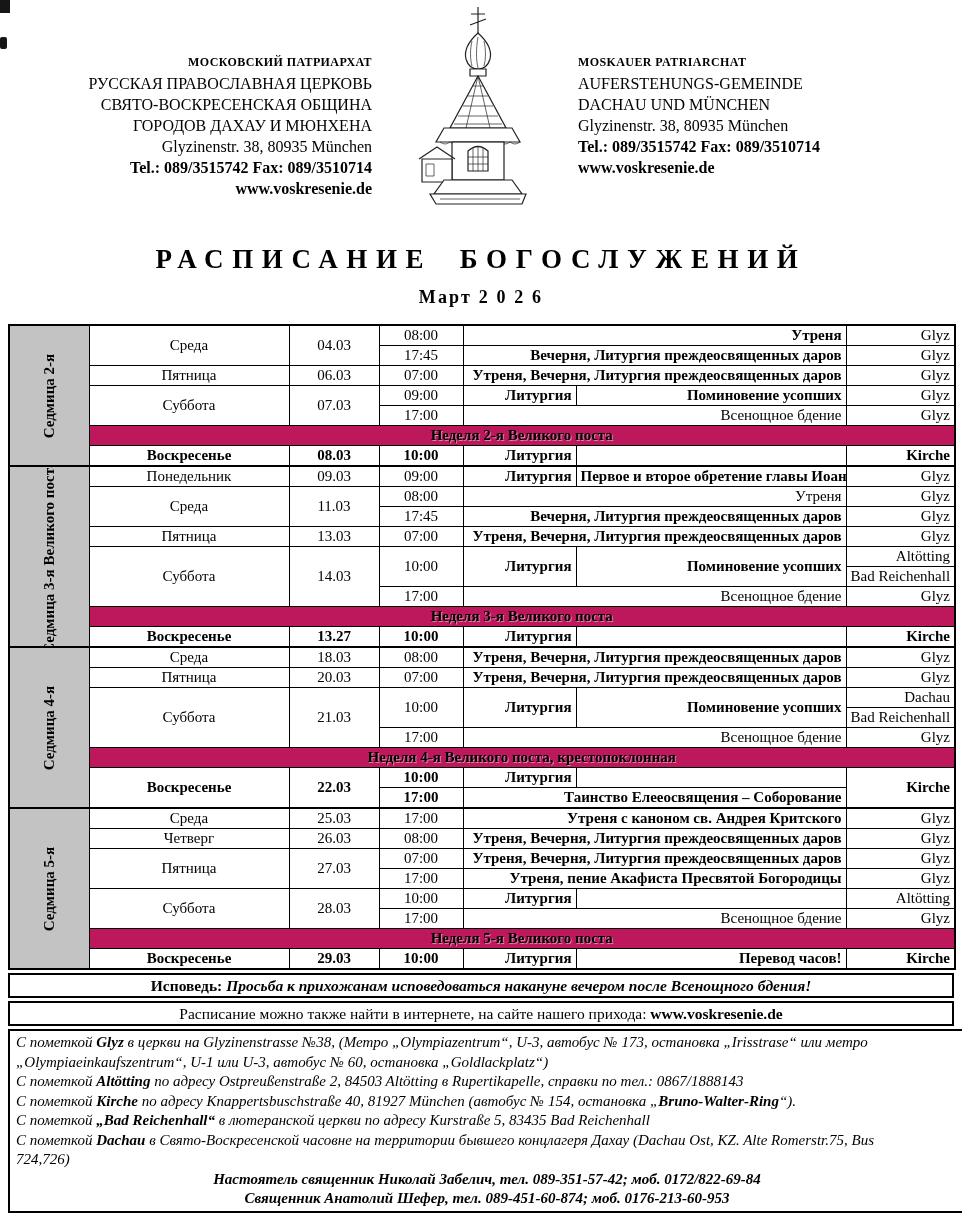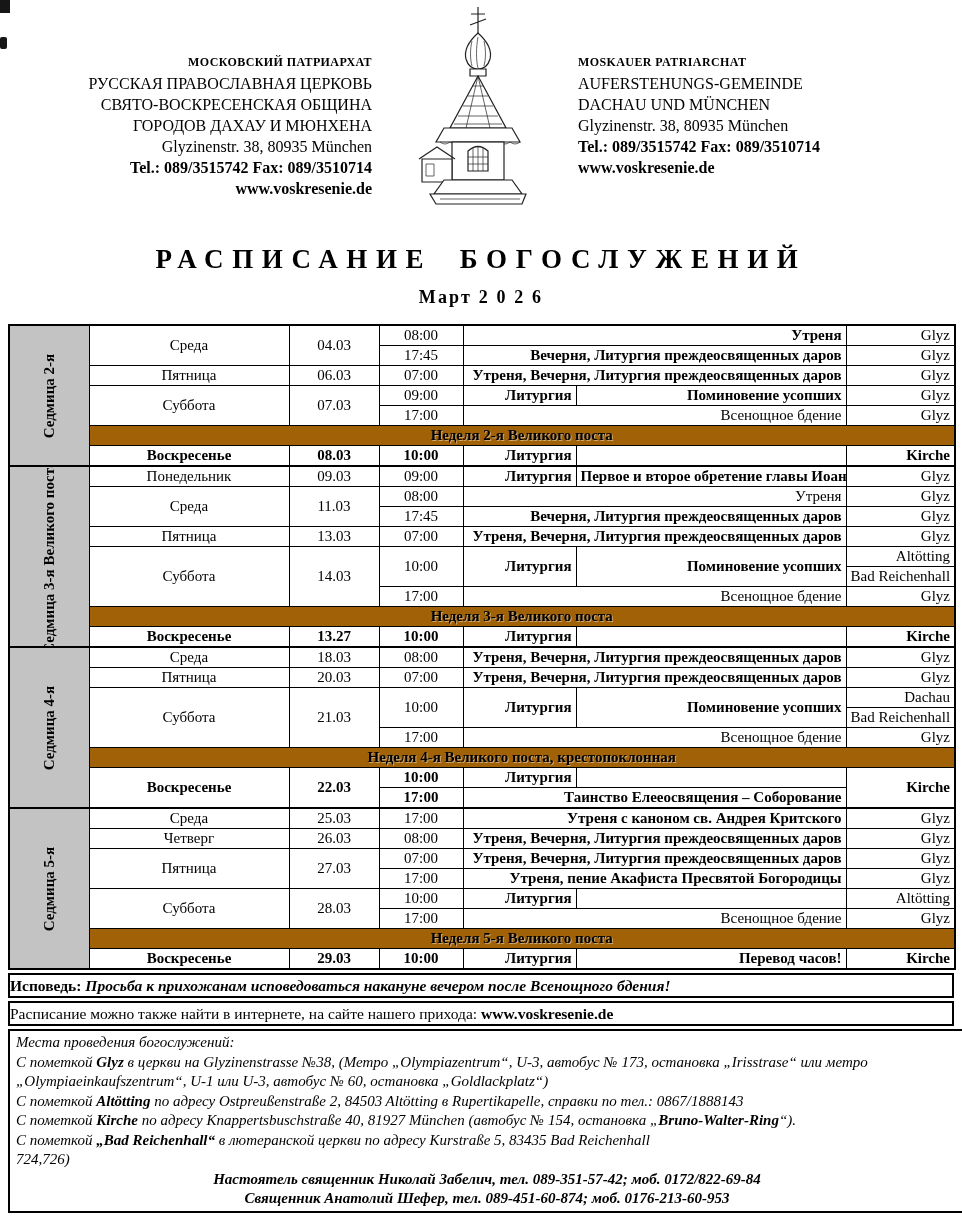--- a/index.html
+++ b/index.html
@@ -26,28 +26,28 @@
               border:2px solid #000;}
   table.sched tbody{border-top:2px solid #000;border-bottom:2px solid #000;}
   table.sched td{border:1px solid #000;height:19px;line-height:19px;font-size:15px;
                  padding:0 4px;overflow:hidden;white-space:nowrap;}
   td.week{background:#c3c3c3;position:relative;border-right:1px solid #000;padding:0;}
   td.week .vtext{position:absolute;left:50%;top:50%;transform:translate(-50%,-50%) rotate(-90deg);
                  font-weight:bold;font-size:15px;white-space:nowrap;text-align:center;line-height:16px;}
   td.day,td.date,td.time{text-align:center;}
   td.svc,td.svc1,td.svc2{text-align:right;}
   td.loc{text-align:right;}
-  td.bar{background:#a16207;text-align:center;font-weight:bold;height:17px;line-height:17px;
+  td.bar{background:#be185d;text-align:center;font-weight:bold;height:17px;line-height:17px;
          font-size:14.5px;text-shadow:1px 1px 0 rgba(255,255,255,.45);}
   td.b{font-weight:bold;}
 
   
   .fbox{width:942px;margin:3px 0 0 8px;border:2px solid #000;font-size:15.5px;}
   .fbox .line{line-height:21px;}
-  .fbox.center .line{}
+  .fbox.center .line{text-align:center;}
   .fbox.notes{padding:2px 6px;font-size:15px;}
   .fbox.notes .line{line-height:19.5px;white-space:nowrap;overflow:hidden;}
   .fbox.notes .line.ctr{text-align:center;}
   span.b{font-weight:bold;}
   span.i{font-style:italic;}
 </style>
 </head>
 <body>
 
 <div class="scan-mark1"></div>
@@ -334,25 +334,25 @@
 
 <div class="fbox center">
     <div class="line"><span class="b">Исповедь:  </span><span class="b i">Просьба к прихожанам исповедоваться накануне вечером после Всенощного бдения!</span></div>
   </div>
 <div class="fbox center">
     <div class="line"><span>Расписание можно также найти в интернете, на сайте нашего прихода: </span><span class="b">www.voskresenie.de</span></div>
   </div>
 
 <div class="fbox notes">
   <div>
-      <div class="line"><span class="i">Места проведения богослужений:</span></div>
       <div class="line"><span class="i">С пометкой </span><span class="b i">Glyz</span><span class="i"> в церкви на Glyzinenstrasse №38, (Метро „Olympiazentrum“, U-3, автобус № 173, остановка „Irisstrase“ или метро</span></div>
       <div class="line"><span class="i">„Olympiaeinkaufszentrum“, U-1 или U-3, автобус № 60, остановка „Goldlackplatz“)</span></div>
       <div class="line"><span class="i">С пометкой </span><span class="b i">Altötting</span><span class="i"> по адресу Ostpreußenstraße 2, 84503 Altötting в Rupertikapelle, справки по тел.: 0867/1888143</span></div>
       <div class="line"><span class="i">С пометкой </span><span class="b i">Kirche</span><span class="i"> по адресу Knappertsbuschstraße 40, 81927 München (автобус № 154, остановка „</span><span class="b i">Bruno-Walter-Ring</span><span class="i">“).</span></div>
       <div class="line"><span class="i">С пометкой </span><span class="b i">„Bad Reichenhall“</span><span class="i"> в лютеранской церкви по адресу Kurstraße 5, 83435 Bad Reichenhall</span></div>
+      <div class="line"><span class="i">С пометкой </span><span class="b i">Dachau</span><span class="i"> в Свято-Воскресенской часовне на территории бывшего концлагеря Дахау (Dachau Ost, KZ. Alte Romerstr.75, Bus</span></div>
       <div class="line"><span class="i">724,726)</span></div>
     </div>
   <div class="priests">
       <div class="line ctr"><span class="b i">Настоятель священник Николай Забелич, тел. 089-351-57-42; моб. 0172/822-69-84</span></div>
       <div class="line ctr"><span class="b i">Священник Анатолий Шефер, тел.  089-451-60-874; моб. 0176-213-60-953</span></div>
     </div>
 </div>
 
 </body></html>

